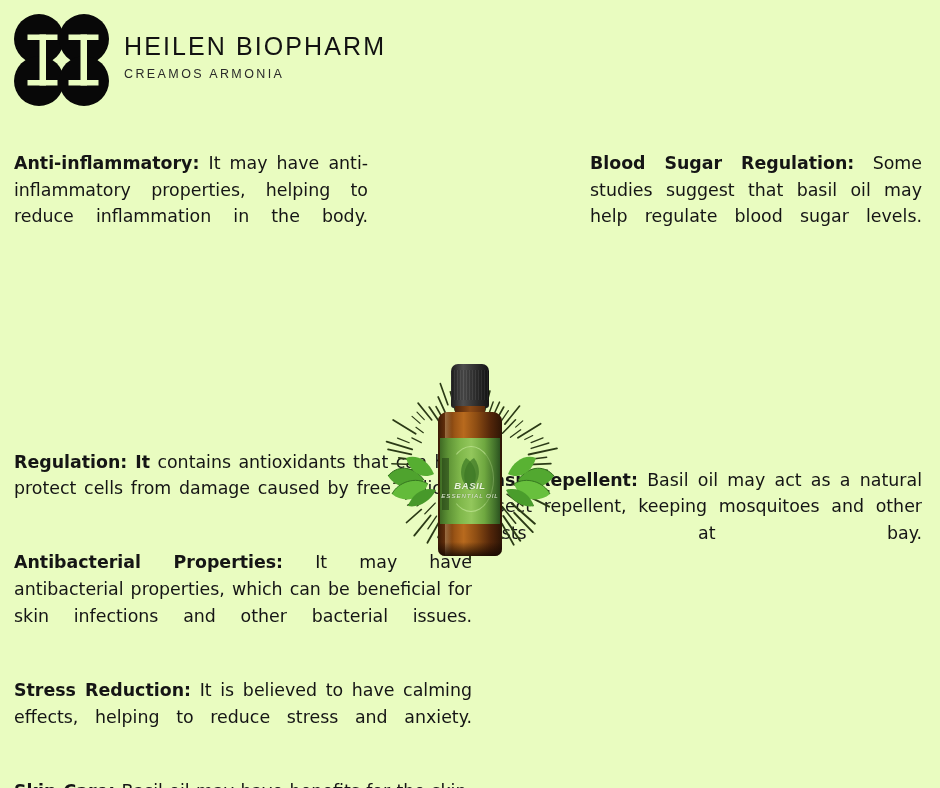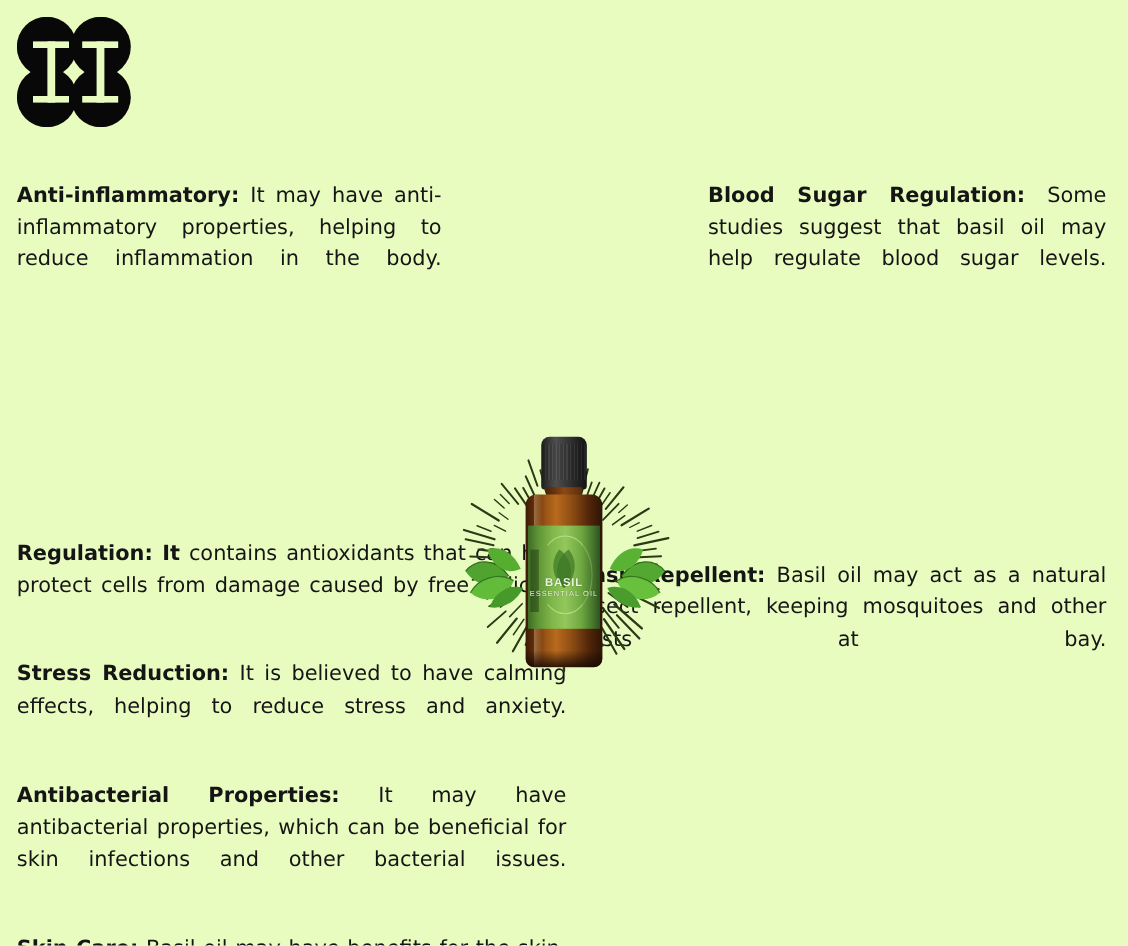--- a/index.html
+++ b/index.html
@@ -189,20 +189,21 @@
     position: absolute;
     left: 0;
     top: 48px;
     width: 64px;
     height: 144px;
     border-radius: 9px 9px 7px 7px;
     background: linear-gradient(to right,
       #3a1a06 0%, #5e2c0a 10%, #9a5415 26%,
       #b86a1e 40%, #8d4d13 60%, #53260a 82%, #2c1405 100%);
     overflow: hidden;
+    font-style: italic;
   }
   #label {
     position: absolute;
     left: 2px;
     top: 26px;
     width: 60px;
     height: 86px;
     background: linear-gradient(to right,
       #3f6b24 0%, #5f9436 14%, #80b84b 34%,
       #93c75c 52%, #6fa840 74%, #41702a 92%, #2c5420 100%);
@@ -290,38 +291,42 @@
         </mask>
       </defs>
       <g mask="url(#beam-mask)" fill="#080808">
         <circle cx="25" cy="25" r="25"></circle>
         <circle cx="70" cy="25" r="25"></circle>
         <circle cx="25" cy="67" r="25"></circle>
         <circle cx="70" cy="67" r="25"></circle>
       </g>
     </svg>
   </div>
+  <div id="logo-text">
+    <div id="brand-name">HEILEN BIOPHARM</div>
+    <div id="brand-tagline">CREAMOS ARMONIA</div>
+  </div>
 </div>
 
 <div id="content">
 
   <div class="column" id="col-left">
     <div class="wrap-shape" id="wrap-left"></div>
 
     <p class="benefit">
       <span class="term">Anti-inflammatory:</span><span class="desc"> It may have anti-inflammatory properties, helping to reduce inflammation in the body.</span>
     </p>
     <p class="benefit">
       <span class="term">Regulation: It</span><span class="desc"> contains antioxidants that can help protect cells from damage caused by free radicals.</span>
     </p>
     <p class="benefit">
+      <span class="term">Antibacterial Properties:</span><span class="desc"> It may have antibacterial properties, which can be beneficial for skin infections and other bacterial issues.</span>
+    </p>
+    <p class="benefit">
       <span class="term">Stress Reduction:</span><span class="desc"> It is believed to have calming effects, helping to reduce stress and anxiety.</span>
-    </p>
-    <p class="benefit">
-      <span class="term">Antibacterial Properties:</span><span class="desc"> It may have antibacterial properties, which can be beneficial for skin infections and other bacterial issues.</span>
     </p>
     <p class="benefit">
       <span class="term">Skin Care:</span><span class="desc"> Basil oil may have benefits for the skin, potentially helping with issues like acne and promoting a healthy complexion.</span>
     </p>
   </div>
 
   <div class="column" id="col-right">
     <div class="wrap-shape" id="wrap-right"></div>
 
     <p class="benefit">

